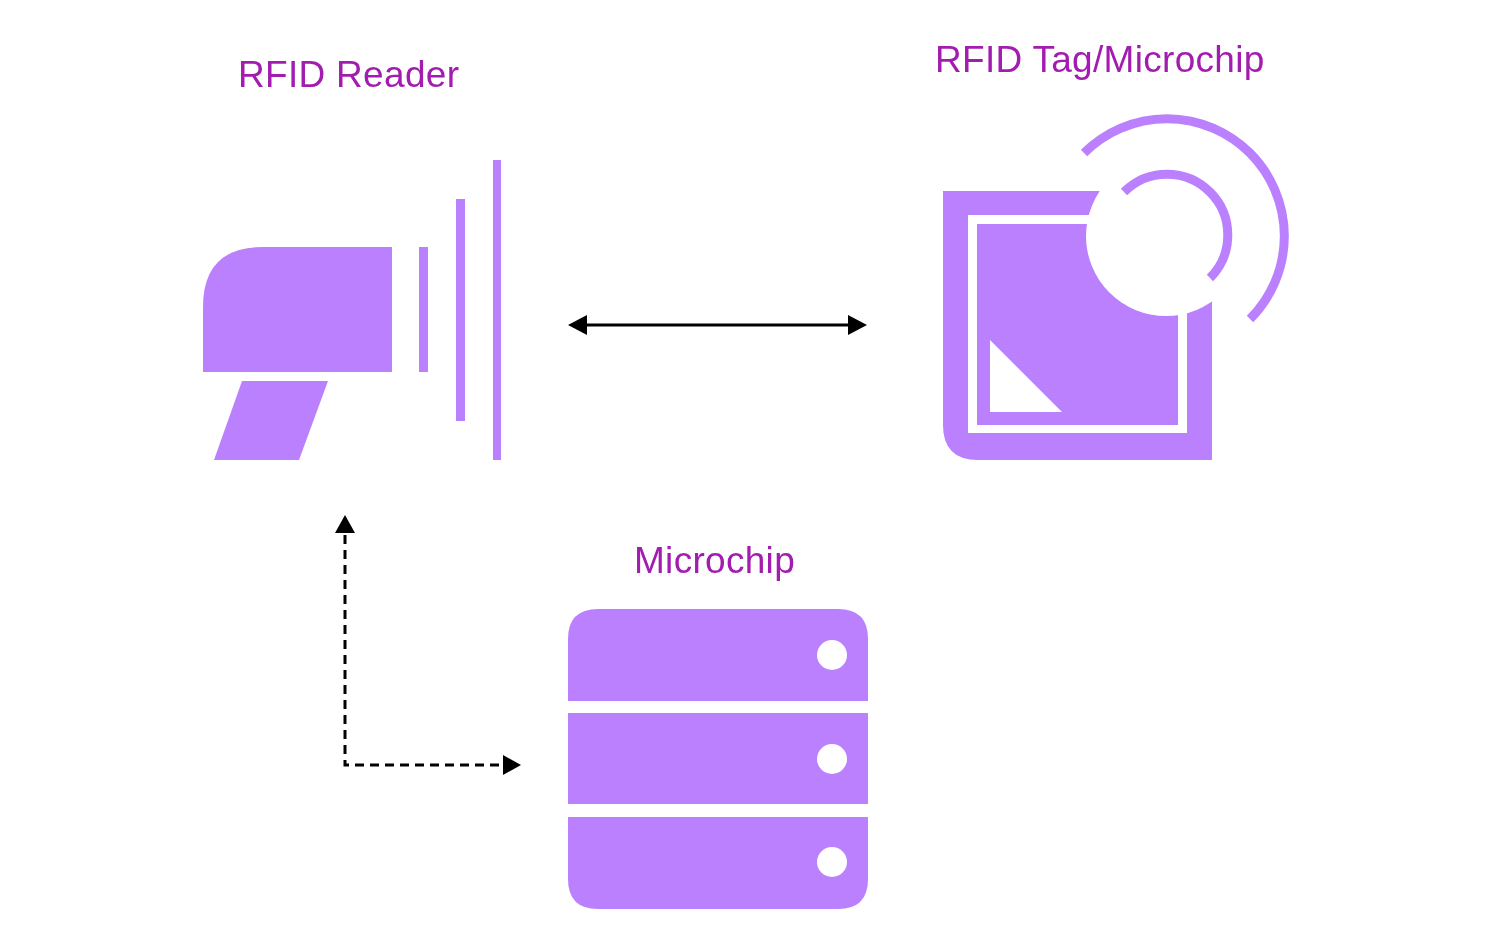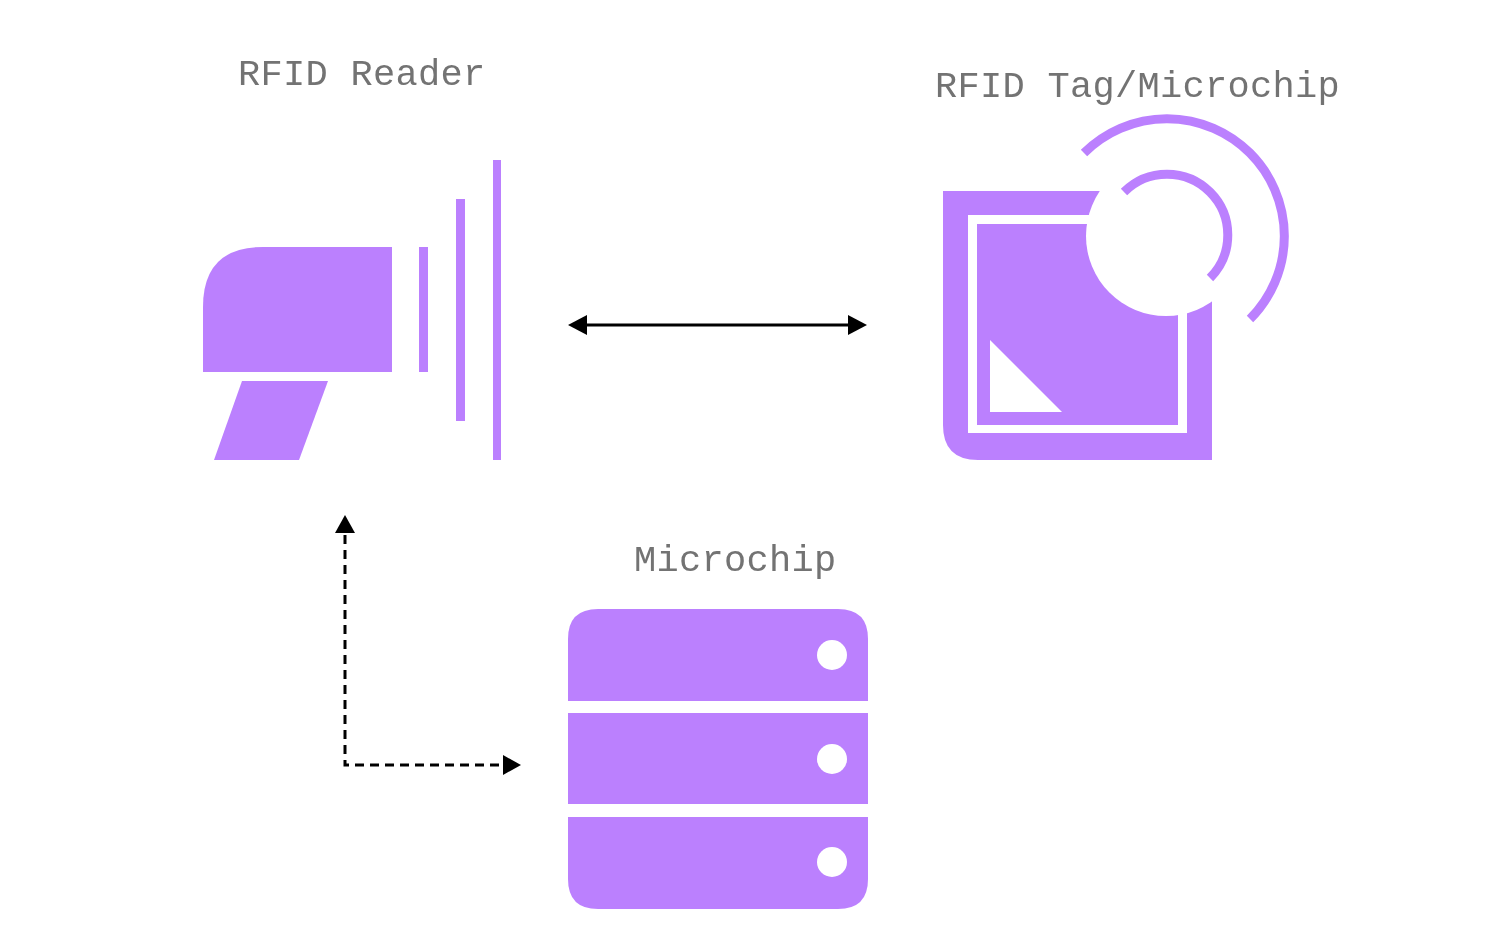--- a/index.html
+++ b/index.html
@@ -1,19 +1,19 @@
 <!DOCTYPE html>
 <html><head>
 <meta charset="utf-8">
 <style>
   html, body { margin: 0; padding: 0; background: #ffffff; }
   body { width: 1500px; height: 929px; position: relative; overflow: hidden; font-family: "Liberation Sans", "DejaVu Sans", sans-serif; }
-  .label { position: absolute; font-size: 37px; color: #737373; white-space: nowrap; letter-spacing: 0.3px; font-family: Liberation Mono, monospace; }
+  .label { position: absolute; font-size: 37px; color: #a21caf; white-space: nowrap; letter-spacing: 0.3px; }
   #lbl-reader { left: 238px; top: 54px; }
-  #lbl-tag { left: 935px; top: 66px; }
+  #lbl-tag { left: 935px; top: 39px; }
   #lbl-db { left: 634px; top: 540px; }
   svg { position: absolute; left: 0; top: 0; }
 </style>
 </head>
 <body>
 
 <div class="label" id="lbl-reader">RFID Reader</div>
 <div class="label" id="lbl-tag">RFID Tag/Microchip</div>
 <div class="label" id="lbl-db">Microchip</div>
 

